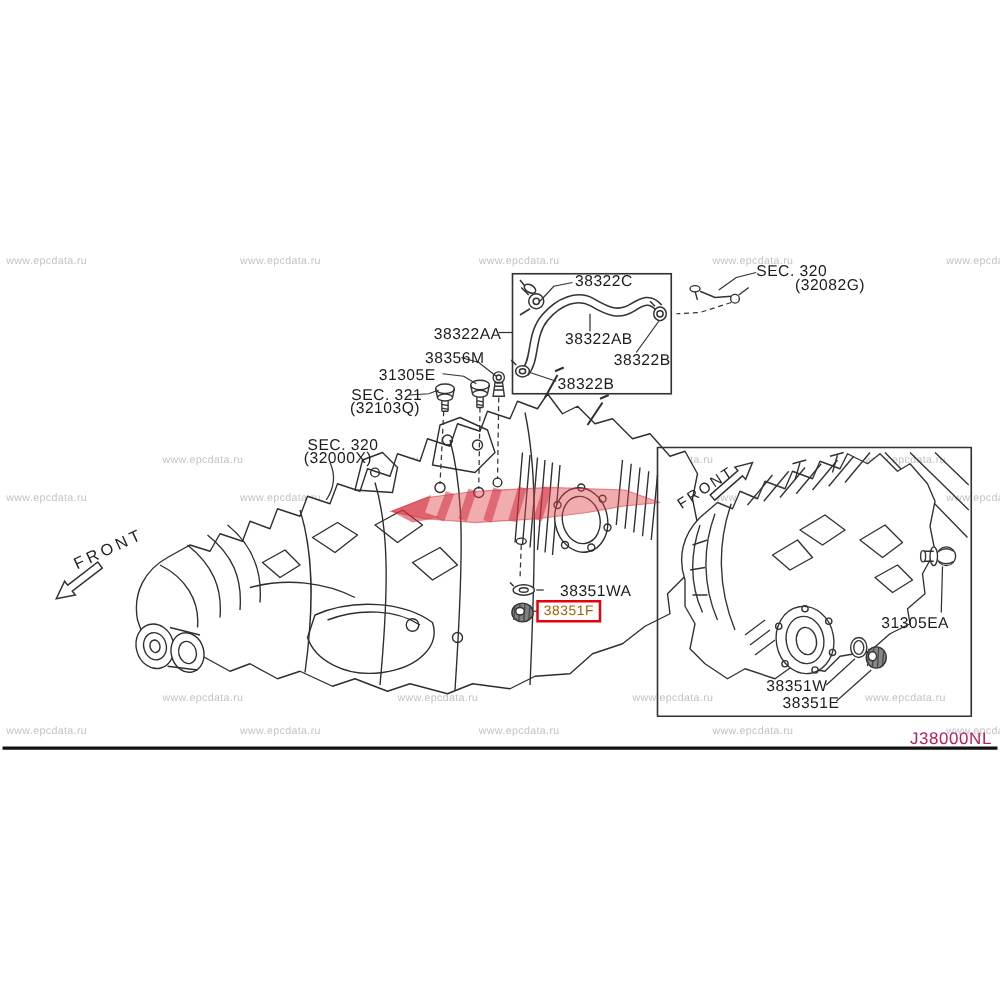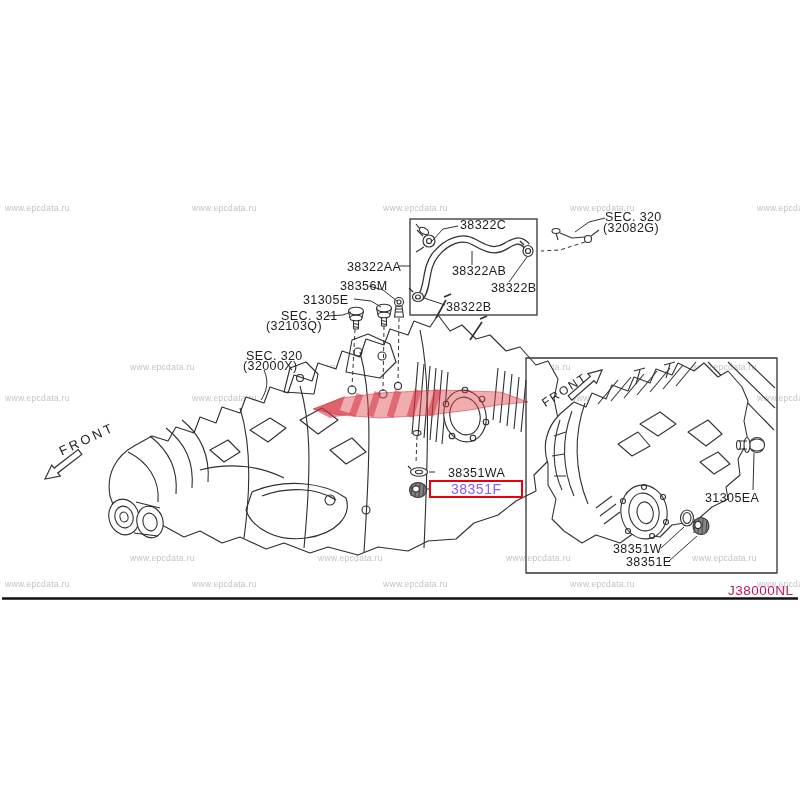--- a/index.html
+++ b/index.html
@@ -5,22 +5,22 @@
   html,body{margin:0;padding:0;background:#fff;}
   #stage{position:relative;width:800px;height:800px;background:#ffffff;overflow:hidden;
          font-family:"Liberation Sans",sans-serif;}
   .wm{position:absolute;font-size:8.5px;color:#c3c3c3;letter-spacing:.3px;white-space:nowrap;z-index:1;}
   svg.art{position:absolute;left:0;top:0;z-index:2;}
   .lbl{position:absolute;z-index:3;font-size:12.5px;color:#1c1c1c;letter-spacing:.4px;
        white-space:nowrap;line-height:12px;}
   .lbl.small2{line-height:11.5px;}
   .rot{transform-origin:0 50%;display:inline-block;}
   .front{font-size:13px;letter-spacing:3px;color:#222;}
-  .hl{position:absolute;z-index:4;border:2.5px solid #e8000d;color:#8b5cf6;
-      font-size:14px;letter-spacing:.5px;padding:0 20px;line-height:14px;background:transparent;}
+  .hl{position:absolute;z-index:4;border:2.5px solid #e8000d;color:#a16207;
+      font-size:11px;letter-spacing:.5px;padding:0 4px;line-height:14px;background:transparent;}
   .code{font-size:13.5px;color:#be185d;letter-spacing:.5px;}
 </style>
 </head>
 <body>
 
 <div id="stage">
 
   <div id="wmlayer">
       <span class="wm" style="left: 5px; top: 203px;">www.epcdata.ru</span>
       <span class="wm" style="left: 192px; top: 203px;">www.epcdata.ru</span>
@@ -258,29 +258,29 @@
     </g>
     <g>
       <polygon points="602,370 596.5,383.5 594,380.7 571.8,400.1 568.2,395.9 590.3,376.5 587.9,373.7" fill="#fff" stroke="#333" stroke-width="1.2"></polygon>
     </g>
 
     <line x1="2" y1="598.5" x2="798" y2="598.5" stroke="#111" stroke-width="2.6"></line>
   </svg>
 
   <span class="lbl" style="left:460px;top:219px">38322C</span>
   <span class="lbl small2" style="left:605px;top:212px">SEC. 320</span>
-  <span class="lbl small2" style="left:603px;top:223px">(32082G)</span>
+  <span class="lbl small2" style="left:636px;top:223px">(32082G)</span>
   <span class="lbl" style="left:347px;top:261px">38322AA</span>
   <span class="lbl" style="left:452px;top:265px">38322AB</span>
   <span class="lbl" style="left:491px;top:282px">38322B</span>
   <span class="lbl" style="left:340px;top:280px">38356M</span>
   <span class="lbl" style="left:446px;top:301px">38322B</span>
   <span class="lbl" style="left:303px;top:294px">31305E</span>
   <span class="lbl small2" style="left:281px;top:311px">SEC. 321</span>
-  <span class="lbl small2" style="left:266px;top:321px">(32103Q)</span>
+  <span class="lbl small2" style="left:280px;top:321px">(32103Q)</span>
   <span class="lbl small2" style="left:246px;top:351px">SEC. 320</span>
   <span class="lbl small2" style="left:243px;top:361px">(32000X)</span>
   <span class="lbl front rot" style="left:60px;top:446px;transform:rotate(-25deg)">FRONT</span>
   <span class="lbl" style="left:448px;top:467px">38351WA</span>
   <span class="hl" style="left:429px;top:480px">38351F</span>
   <span class="lbl front rot" style="left:543px;top:398px;transform:rotate(-33deg);font-size:12px;letter-spacing:2px">FRONT</span>
   <span class="lbl" style="left:705px;top:492px">31305EA</span>
   <span class="lbl" style="left:613px;top:543px">38351W</span>
   <span class="lbl" style="left:626px;top:556px">38351E</span>
   <span class="lbl code" style="left:728px;top:585px">J38000NL</span>

